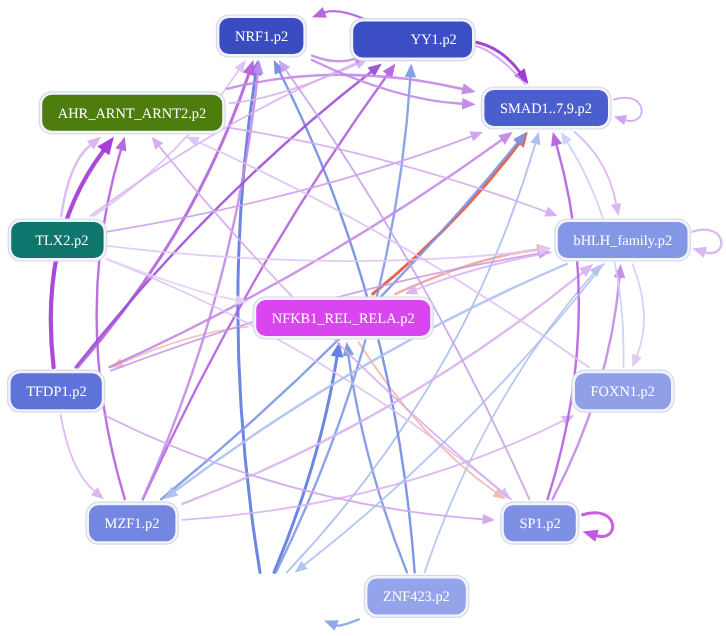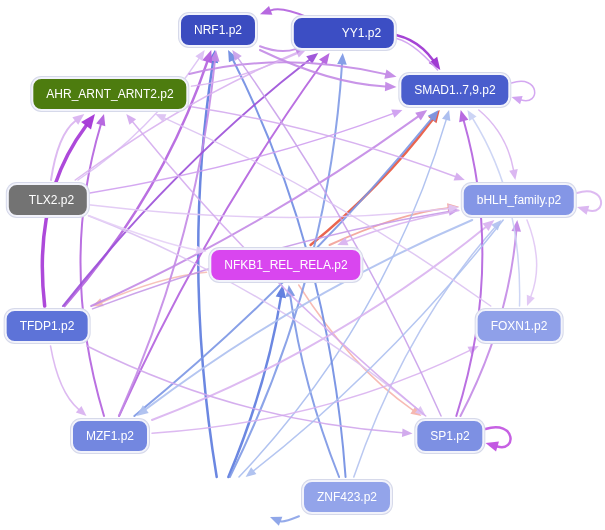--- a/index.html
+++ b/index.html
@@ -1,20 +1,20 @@
 <!DOCTYPE html>
 <html><head>
 <meta charset="utf-8">
 <style>
   html,body{margin:0;padding:0;background:#ffffff;}
   #graph{
     position:relative;
     width:605px;height:530px;
     overflow:hidden;
-    font-family:Liberation Sans, sans-serif;
+    font-family:Liberation Serif, serif;
     background:#ffffff;
   }
   #edges{position:absolute;left:0;top:0;z-index:1;}
   #nodes{position:absolute;left:0;top:0;width:100%;height:100%;z-index:2;pointer-events:none;}
   .node{
     position:absolute;
     transform:translate(-50%,-50%);
     color:#ffffff;
     font-size:12px;
     line-height:1;
@@ -141,21 +141,21 @@
       <path d="M 577 193 C 607 184 607 216 587.9192196515211 210.27576589545635" class="edge" stroke="#d9b3f0" stroke-width="2"></path>
       <polygon points="577,207 589.2950413276127,205.68969364181748 586.5433979754295,214.8618381490952" class="arrow" fill="#d9b3f0"></polygon>
       <path d="M 511.5 83 C 540.5 74 540.5 106 521.3371606091557 100.05291191318626" class="edge" stroke="#cf9ff0" stroke-width="1.5"></path>
       <polygon points="511.5,97 522.6193836126939,95.92130445734085 520.0549376056175,104.18451936903168" class="arrow" fill="#cf9ff0"></polygon>
     </svg>
   <div id="nodes">
       <div class="node" style="background: rgb(59, 76, 192); left: 218px; top: 30px;">NRF1.p2</div>
       <div class="node" style="background: rgb(60, 78, 196); left: 344px; top: 33px; padding-left: 48px;">YY1.p2</div>
       <div class="node" style="background: #4d7c0f; left: 110px; top: 94px;">AHR_ARNT_ARNT2.p2</div>
       <div class="node" style="background: rgb(74, 94, 205); left: 455px; top: 90px;">SMAD1..7,9.p2</div>
-      <div class="node" style="background: #737373; left: 48px; top: 200px; padding-left: 20px;">TLX2.p2</div>
+      <div class="node" style="background: #0f766e; left: 48px; top: 200px; padding-left: 20px;">TLX2.p2</div>
       <div class="node" style="background: rgb(132, 150, 230); left: 519px; top: 200px;">bHLH_family.p2</div>
       <div class="node" style="background: #d946ef; left: 286px; top: 265px;">NFKB1_REL_RELA.p2</div>
       <div class="node" style="background: rgb(93, 115, 216); left: 47px; top: 326px; text-align: center;">TFDP1.p2</div>
       <div class="node" style="background: rgb(143, 160, 233); left: 519px; top: 326px;">FOXN1.p2</div>
       <div class="node" style="background: rgb(115, 135, 224); left: 110px; top: 436px;">MZF1.p2</div>
       <div class="node" style="background: rgb(125, 144, 227); left: 450px; top: 436px;">SP1.p2</div>
       <div class="node" style="background: rgb(147, 164, 234); left: 347px; top: 497px;">ZNF423.p2</div>
     </div>
 </div>
 

